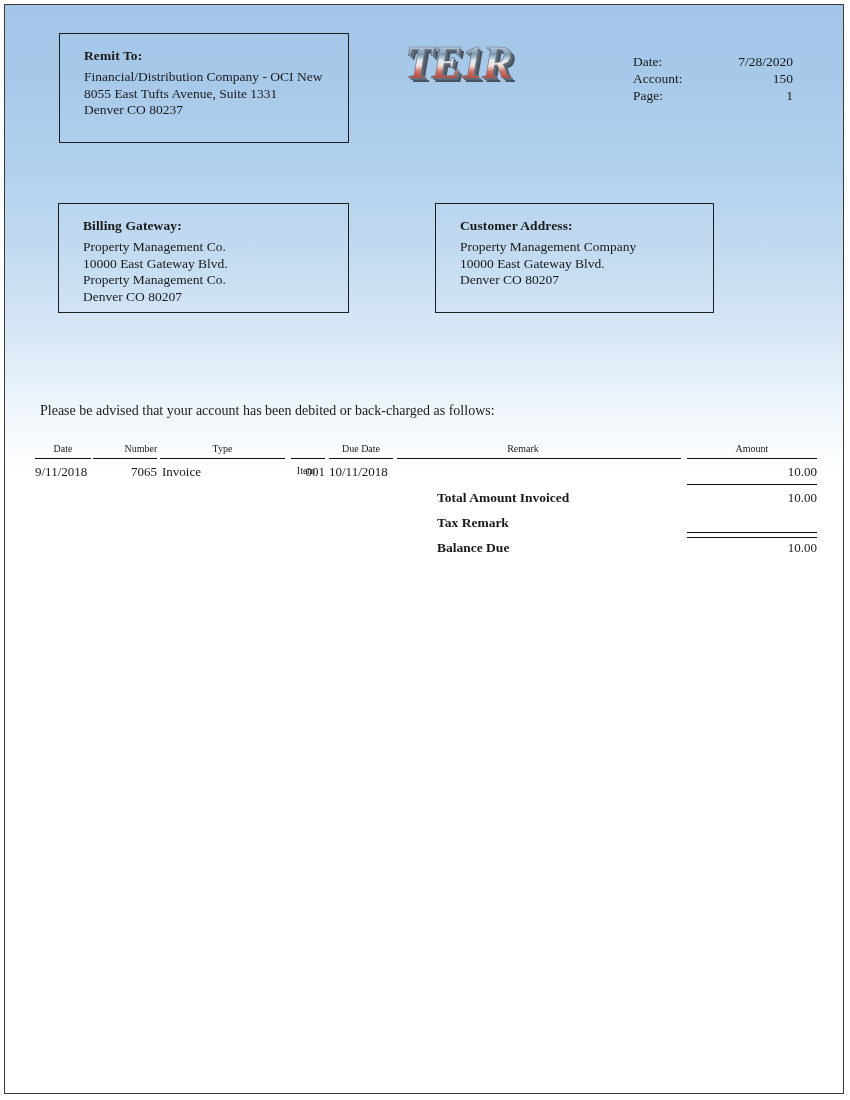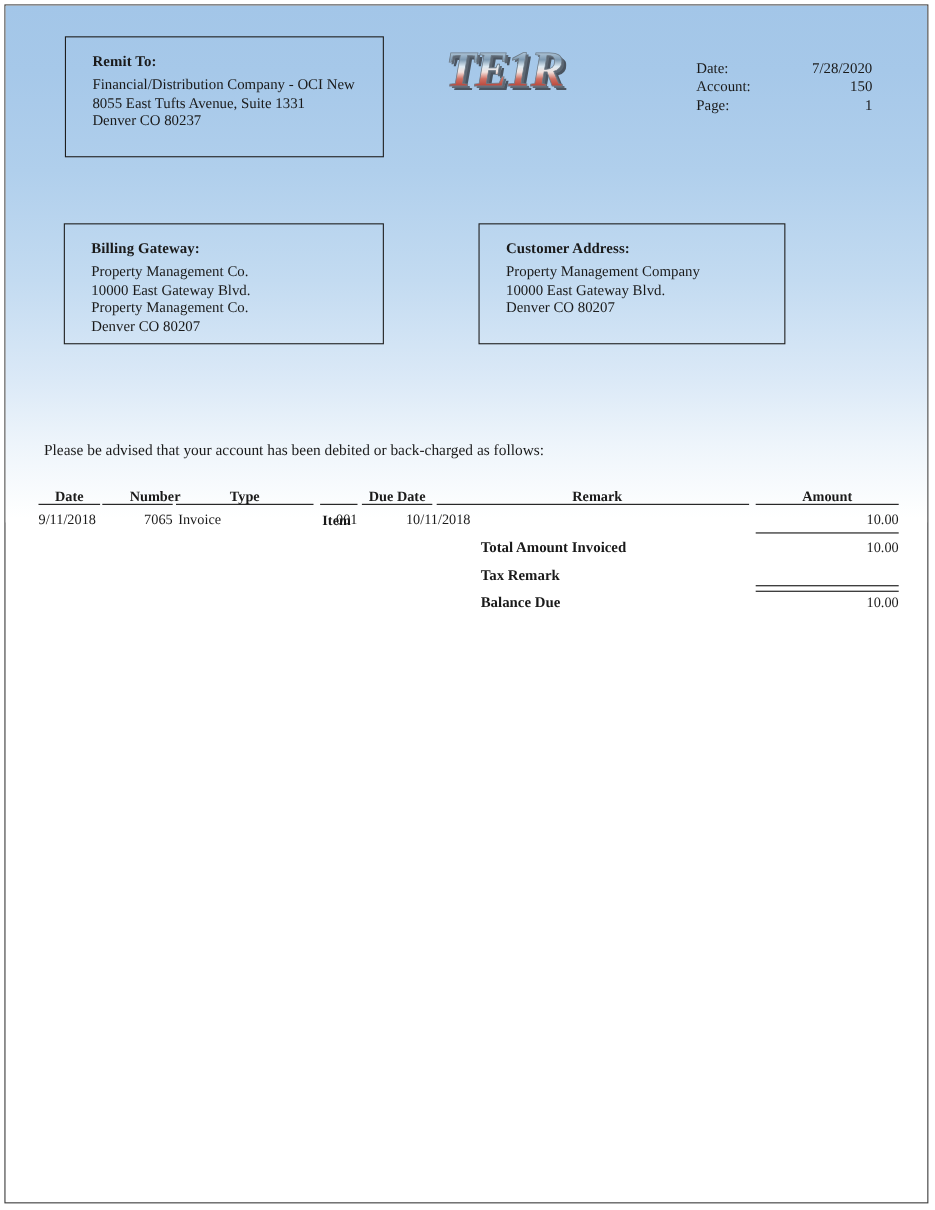--- a/index.html
+++ b/index.html
@@ -114,54 +114,54 @@
     top: 437px;
     width: 840px;
     height: 120px;
   }
   .cell {
     position: absolute;
     font-size: 13px;
     white-space: nowrap;
   }
   .th {
-    font-weight: bold;
-    font-size: 13px;
+    font-weight: normal;
+    font-size: 10px;
     text-align: center;
   }
   .rule {
     position: absolute;
     height: 0;
     border-top: 1.3px solid #111111;
   }
 
   
   .h-date   { left: 30px;  top: 1px;  width: 56px;  }
   .h-number { left: 88px;  top: 1px;  width: 64px; margin-left: 16px;  }
   .h-type   { left: 155px; top: 1px;  width: 125px; }
   .h-item   { left: 284px; top: 1px;  width: 34px; margin-top: 22px;  }
   .h-due    { left: 324px; top: 1px;  width: 64px;  }
-  .h-remark { left: 396px; top: 1px;  width: 284px; }
+  .h-remark { left: 376px; top: 1px;  width: 284px; }
   .h-amount { left: 682px; top: 1px;  width: 130px; }
 
   
   .r-date   { left: 30px;  top: 16px; width: 56px;  }
   .r-number { left: 88px;  top: 16px; width: 64px;  }
   .r-type   { left: 155px; top: 16px; width: 125px; }
   .r-item   { left: 286px; top: 16px; width: 34px;  }
   .r-due    { left: 324px; top: 16px; width: 64px;  }
   .r-remark { left: 392px; top: 16px; width: 284px; }
   .r-amount { left: 682px; top: 16px; width: 130px; }
 
   
   .d-date   { left: 30px;  top: 22px; width: 56px;  text-align: left;  }
   .d-number { left: 88px;  top: 22px; width: 64px;  text-align: right; }
   .d-type   { left: 157px; top: 22px; width: 125px; text-align: left;  }
   .d-item   { left: 286px; top: 22px; width: 34px;  text-align: right; }
-  .d-due    { left: 324px; top: 22px; width: 64px;  text-align: left; margin-left: 40px;  }
+  .d-due    { left: 324px; top: 22px; width: 64px;  text-align: left;  }
   .d-remark { left: 392px; top: 22px; width: 284px; text-align: left;  }
   .d-amount { left: 682px; top: 22px; width: 130px; text-align: right; }
 
   
   .tot-label {
     position: absolute;
     font-weight: bold;
     font-size: 13.5px;
     left: 432px;
     white-space: nowrap;

